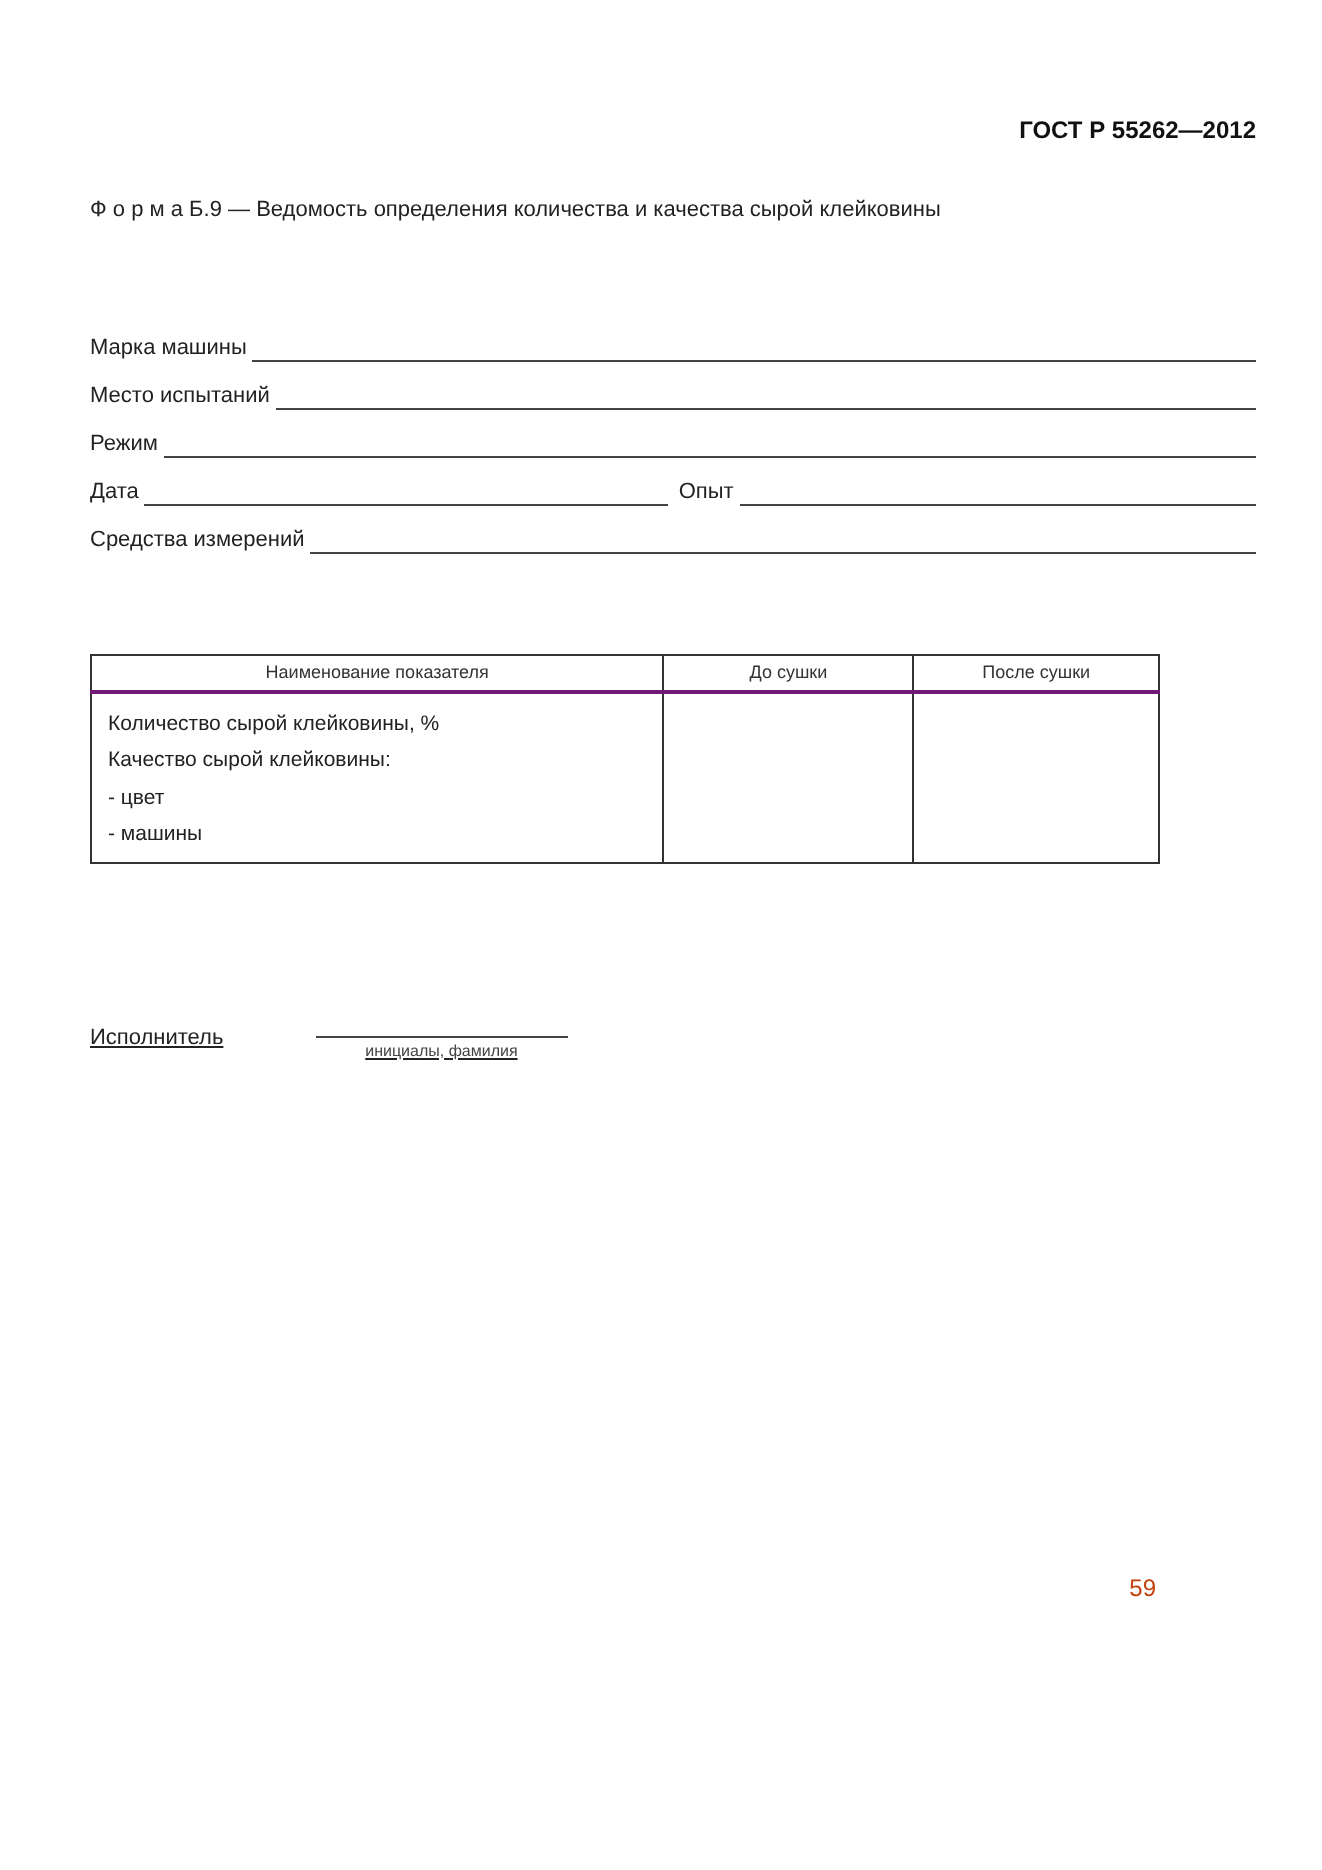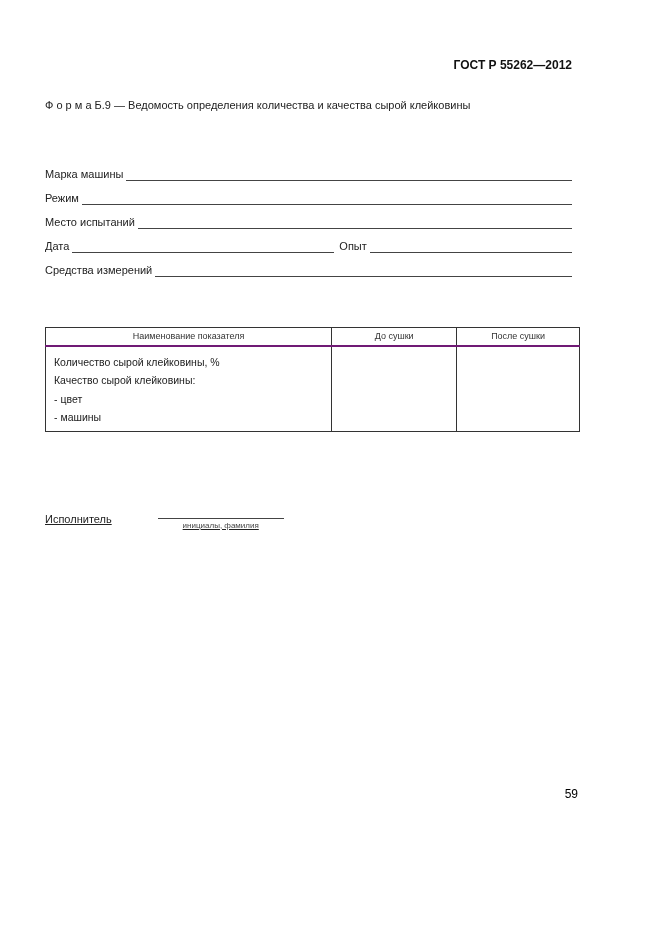--- a/index.html
+++ b/index.html
@@ -8,21 +8,21 @@
     width: 661px;
     height: 935px;
     font-family: "Liberation Sans", sans-serif;
     color: #1a1a1a;
     position: relative;
   }
   .page {
     position: relative;
     width: 661px;
     height: 881px;
-    padding: 58px 89px 0 45px;
+    padding: 58px 33px 0 45px;
     background: #ffffff;
     overflow: hidden;
   }
   .doc-header {
     text-align: right;
     font-weight: bold;
     font-size: 12px;
     color: #111;
   }
   .form-title {
@@ -117,46 +117,46 @@
   }
   .sig-block.b1 { width: 118px; }
   .sig-block.b2 { width: 128px; margin-left: 38px; }
   .sig-block.b3 { width: 126px; margin-left: 46px; }
 
   .page-number {
     position: absolute;
     right: 83px;
     bottom: 80px;
     font-size: 12px;
-    color: #000000;
+    color: #c2410c;
   }
 </style>
 </head>
 <body>
 
 <div class="page">
 
   <div class="doc-header">ГОСТ Р 55262—2012</div>
 
   <div class="form-title">Ф о р м а  Б.9 — Ведомость определения количества и качества сырой клейковины</div>
 
   <div class="fields">
 
     <div class="field-row">
       <span class="lbl">Марка машины</span>
       <span class="blank-line rest"></span>
     </div>
 
     <div class="field-row">
+      <span class="lbl">Место испытаний</span>
+      <span class="blank-line rest"></span>
+    </div>
+
+    <div class="field-row">
       <span class="lbl">Режим</span>
-      <span class="blank-line rest"></span>
-    </div>
-
-    <div class="field-row">
-      <span class="lbl">Место испытаний</span>
       <span class="blank-line rest"></span>
     </div>
 
 
     <div class="field-row">
       <span class="lbl">Дата</span>
       <span class="blank-line fixed1"></span>
       <span class="lbl second">Опыт</span>
       <span class="blank-line rest"></span>
     </div>

